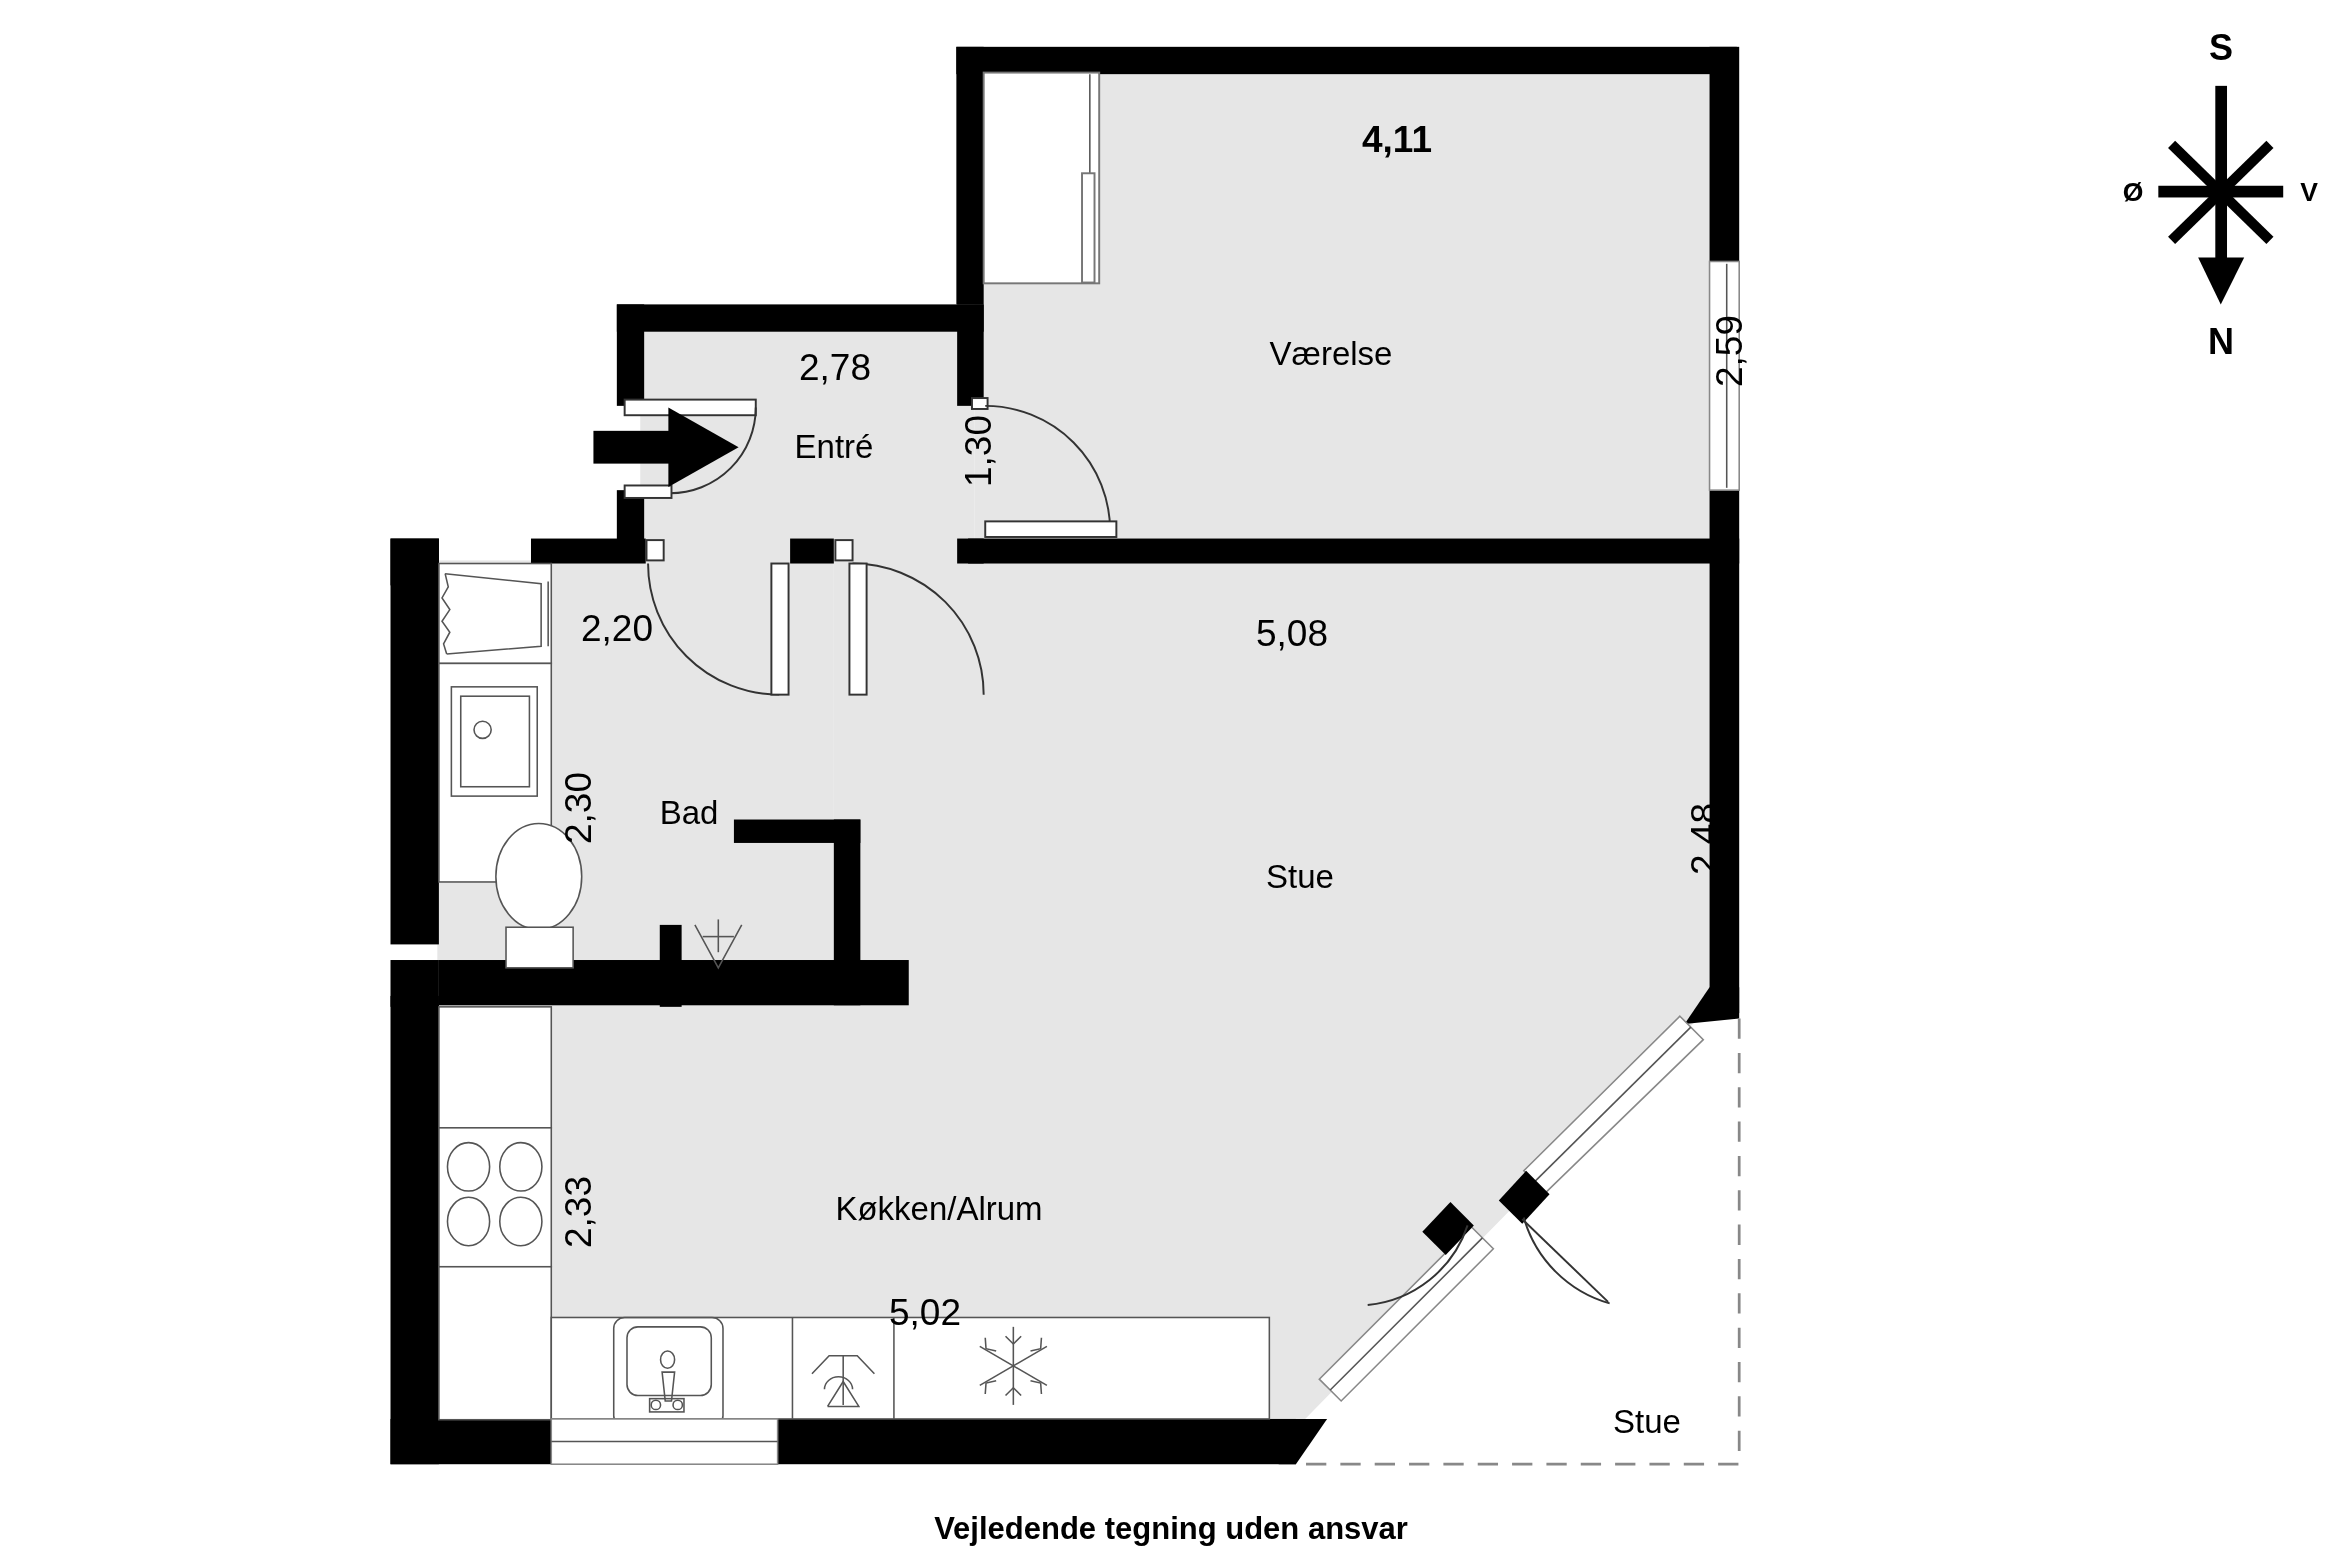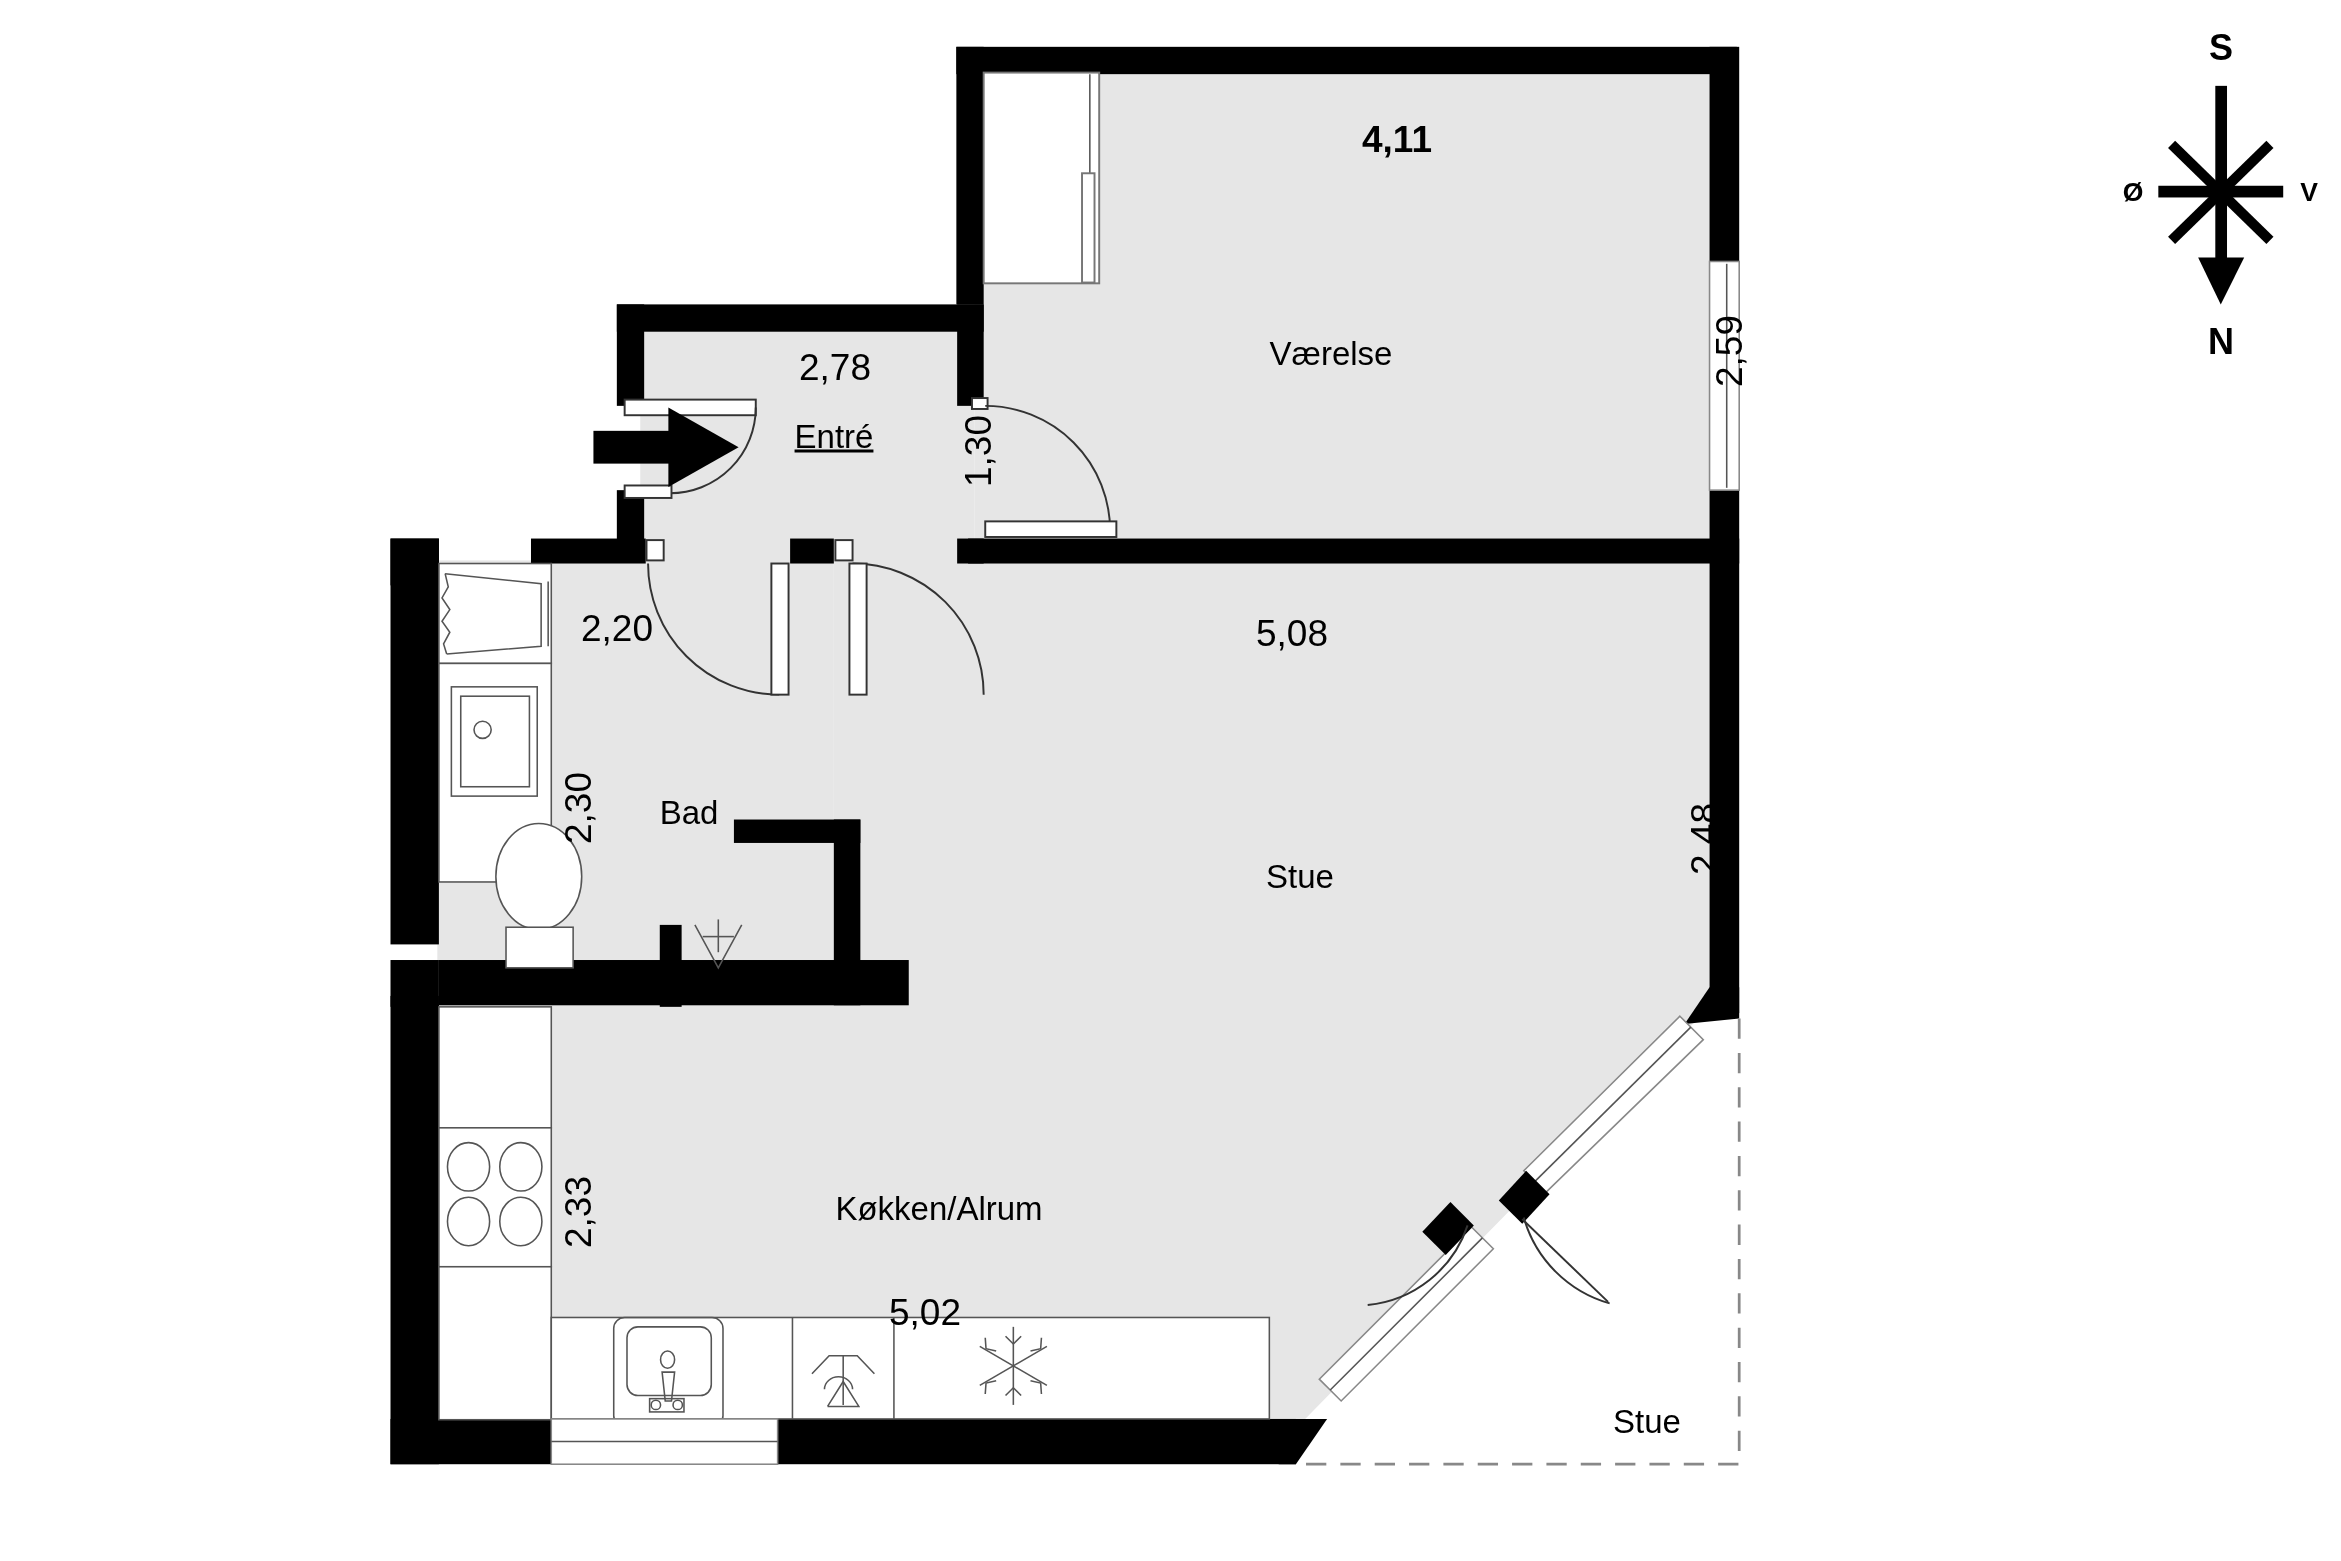--- a/index.html
+++ b/index.html
@@ -276,21 +276,21 @@
 
       <rect class="wall" x="2765" y="238" width="160" height="15"></rect>
 
       <line class="wall" x1="2782" y1="185" x2="2908" y2="308" stroke="#000" stroke-width="13"></line>
       <line class="wall" x1="2908" y1="185" x2="2782" y2="308" stroke="#000" stroke-width="13"></line>
     </g>
 
   </svg>
 
   <div class="plan-text room-label flat" style="left:1331px; top:353px;">Værelse</div>
-  <div class="plan-text room-label flat" style="left:834px; top:436px;text-decoration:underline;">Entré</div>
+  <div class="plan-text room-label flat" style="left:834px; top:446px;">Entré</div>
   <div class="plan-text room-label flat" style="left:689px; top:812px;">Bad</div>
   <div class="plan-text room-label flat" style="left:1300px; top:867px;margin-top:9px;">Stue</div>
   <div class="plan-text room-label flat" style="left:939px; top:1208px;">Køkken/Alrum</div>
   <div class="plan-text room-label flat" style="left:1647px; top:1421px;">Stue</div>
 
   <div class="plan-text dim-label flat" style="left:1397px; top:139px;font-weight:bold;">4,11</div>
   <div class="plan-text dim-label rot-90" style="left:1729px; top:351px;">2,59</div>
   <div class="plan-text dim-label flat" style="left:835px; top:367px;">2,78</div>
   <div class="plan-text dim-label rot-90" style="left:978px; top:451px;">1,30</div>
   <div class="plan-text dim-label flat" style="left:1292px; top:621px;margin-top:12px;">5,08</div>
@@ -298,15 +298,16 @@
   <div class="plan-text dim-label flat" style="left:617px; top:628px;">2,20</div>
   <div class="plan-text dim-label rot-90" style="left:578px; top:808px;">2,30</div>
   <div class="plan-text dim-label rot-90" style="left:578px; top:1212px;">2,33</div>
   <div class="plan-text dim-label flat" style="left:925px; top:1312px;">5,02</div>
 
   <div class="compass-text compass-major" style="left:2221px; top:48px;">S</div>
   <div class="compass-text compass-major" style="left:2221px; top:342px;">N</div>
   <div class="compass-text compass-minor" style="left:2133px; top:192px;">Ø</div>
   <div class="compass-text compass-minor" style="left:2309px; top:192px;">V</div>
 
+  <div id="caption">Vejledende tegning uden ansvar</div>
 
 </div>
 
 
 </body></html>

